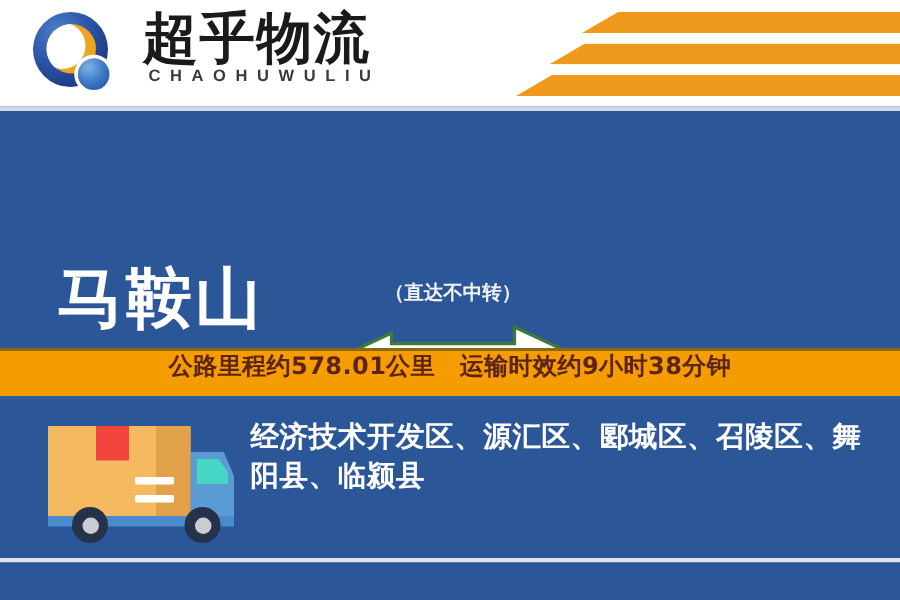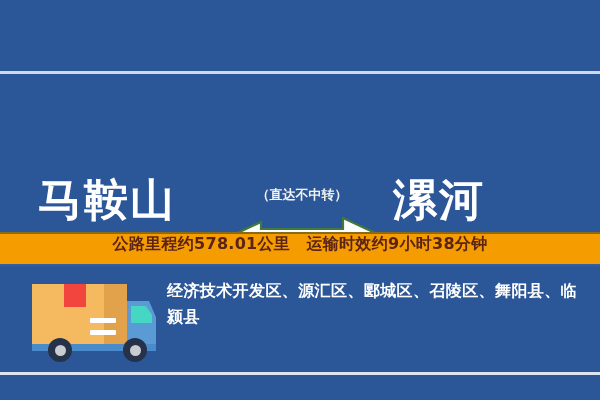--- a/index.html
+++ b/index.html
@@ -192,21 +192,21 @@
     position: absolute;
     left: 0; top: 266px;
     width: 600px; height: 106px;
     background: #2b5697;
   }
   .districts {
     position: absolute;
     left: 167px; top: 278px;
     width: 418px;
     font-family: "DejaVu Sans", "Liberation Sans", sans-serif;
-    font-size: 16px;
+    font-size: 19px;
     font-weight: bold;
     color: #ffffff;
     line-height: 26px;
     letter-spacing: 0.4px;
   }
 
   .truck {
     position: absolute;
     left: 22px; top: 276px;
     width: 142px; height: 92px;
@@ -287,36 +287,52 @@
     left: 0; top: 375px;
     width: 600px; height: 25px;
     background: #2b5697;
   }
 </style>
 </head>
 <body>
 
 <div id="banner">
 
+  <div class="header">
+
+    <div class="logo-mark">
+      <div class="logo-ring"></div>
+      <div class="logo-crescent"></div>
+      <div class="logo-dot"></div>
+    </div>
+
+    <div class="logo-cn">超乎物流</div>
+    <div class="logo-en">CHAOHUWULIU</div>
+
+    <div class="stripes">
+      <div class="stripe s1"></div>
+      <div class="stripe s2"></div>
+      <div class="stripe s3"></div>
+    </div>
+  </div>
   <div class="header-rule"></div>
 
   <div class="route">
     <div class="city origin">马鞍山</div>
 
     <div class="arrow-block">
       <div class="arrow-top-label">（直达不中转）</div>
 
       <svg class="arrow-svg" width="154" height="34" viewBox="0 0 154 34">
         <polygon points="6,20 36,6 36,13 118,13 118,2 148,16 118,30 118,19 36,19 36,27" fill="#ffffff" stroke="#3f7a3a" stroke-width="2.2" stroke-linejoin="miter"></polygon>
       </svg>
 
       <div class="arrow-bottom-label">【往返运输】</div>
     </div>
 
-    <div class="city dest">漯河</div>
   </div>
 
   <div class="band-top-rule"></div>
   <div class="band">
     <span class="band-text">公路里程约578.01公里　运输时效约9小时38分钟</span>
   </div>
   <div class="band-bottom-rule"></div>
 
   <div class="bottom"></div>
 

